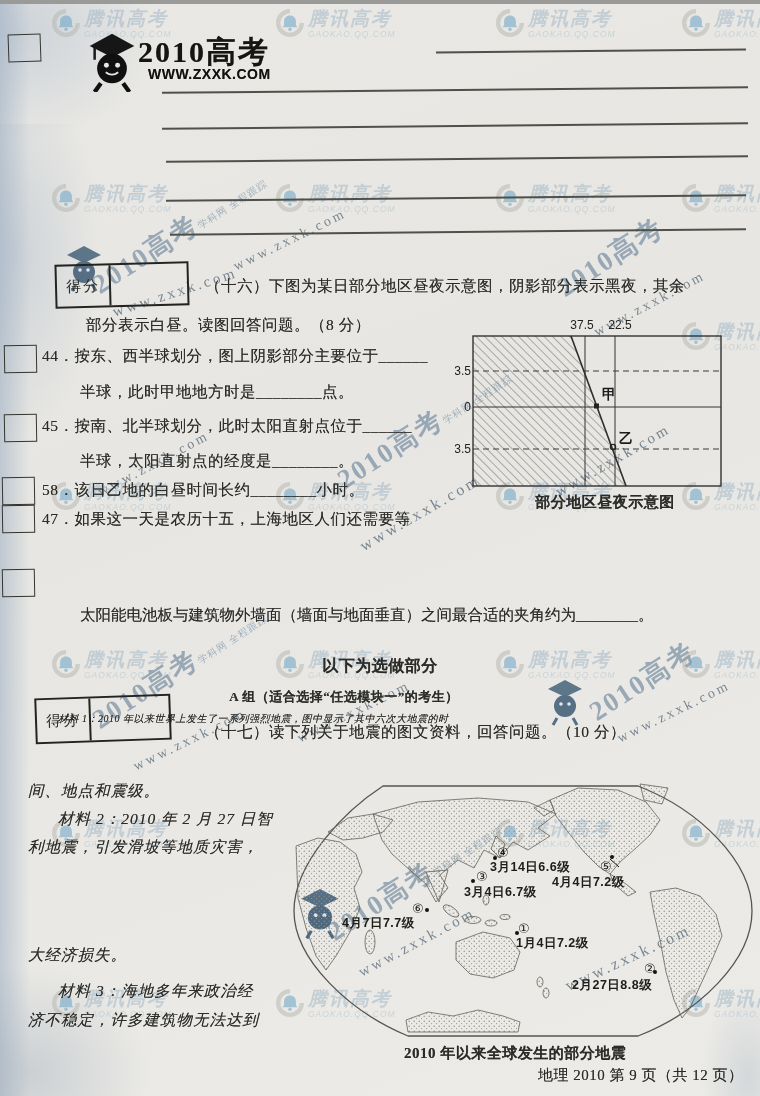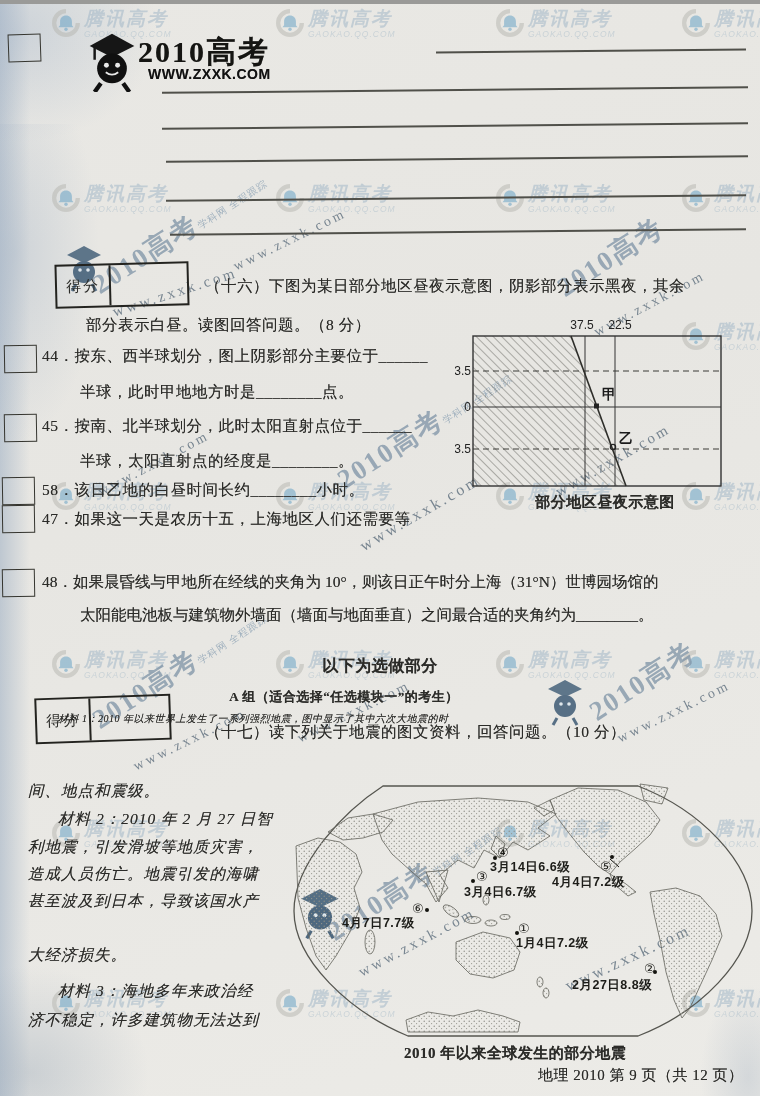--- a/index.html
+++ b/index.html
@@ -392,21 +392,20 @@
   <div class="txt" style="left:42px;top:412px">45．按南、北半球划分，此时太阳直射点位于______</div>
   <div class="txt" style="left:80px;top:447px">半球，太阳直射点的经度是________。</div>
 
   <div class="qbox" style="left:2px;top:473px;transform:rotate(-1deg)"></div>
   <div class="txt" style="left:42px;top:476px">58．该日乙地的白昼时间长约________小时。</div>
 
   <div class="qbox" style="left:2px;top:501px;transform:rotate(-1deg)"></div>
   <div class="txt" style="left:42px;top:505px">47．如果这一天是农历十五，上海地区人们还需要等</div>
 
   <div class="qbox" style="left:2px;top:565px;transform:rotate(-1deg)"></div>
-  <div class="txt" style="left:42px;top:568px;letter-spacing:0">48．如果晨昏线与甲地所在经线的夹角为 10°，则该日正午时分上海（31°N）世博园场馆的</div>
   <div class="txt" style="left:80px;top:601px;letter-spacing:0">太阳能电池板与建筑物外墙面（墙面与地面垂直）之间最合适的夹角约为________。</div>
 
   <div style="position:absolute;left:455px;top:312px;width:300px;height:180px">
     <svg width="300" height="180" viewBox="0 0 300 180">
       <defs>
         <pattern id="hatch" width="6" height="6" patternUnits="userSpaceOnUse" patternTransform="rotate(-45)">
           <line x1="0" y1="0" x2="0" y2="6" stroke="#54544e" stroke-width="1"></line>
         </pattern>
       </defs>
       <polygon points="18,20 116,20 171,170 18,170" fill="url(#hatch)" fill-opacity="0.85"></polygon>
@@ -435,22 +434,20 @@
   <div class="score" style="left:35px;top:692px;width:132px;height:42px;transform:rotate(-2deg)">
     <div class="sc-label">得分</div>
     <div class="sc-val"></div>
   </div>
   <div class="txt" style="left:205px;top:718px">（十七）读下列关于地震的图文资料，回答问题。（10 分）</div>
   <div class="txt mat" style="left:58px;top:708px;letter-spacing:.5px;font-size:10px">材料 1：2010 年以来世界上发生了一系列强烈地震，图中显示了其中六次大地震的时</div>
   <div class="txt mat" style="left:28px;top:777px">间、地点和震级。</div>
 
   <div class="txt mat" style="left:58px;top:805px">材料 2：2010 年 2 月 27 日智</div>
   <div class="txt mat" style="left:28px;top:833px">利地震，引发滑坡等地质灾害，</div>
-  <div class="txt mat" style="left:28px;top:860px">造成人员伤亡。地震引发的海啸</div>
-  <div class="txt mat" style="left:28px;top:887px">甚至波及到日本，导致该国水产</div>
   <div class="txt mat" style="left:28px;top:941px">大经济损失。</div>
   <div class="txt mat" style="left:58px;top:977px">材料 3：海地多年来政治经</div>
   <div class="txt mat" style="left:28px;top:1006px">济不稳定，许多建筑物无法达到</div>
 
   <div style="position:absolute;left:288px;top:776px;width:470px;height:262px">
     <svg width="470" height="262" viewBox="0 0 470 262">
       <defs>
         <pattern id="stip" width="5" height="5" patternUnits="userSpaceOnUse">
           <circle cx="1.2" cy="1.2" r="0.7" fill="#8b8b84"></circle>
             <circle cx="3.6" cy="3.6" r="0.6" fill="#97978f"></circle>

